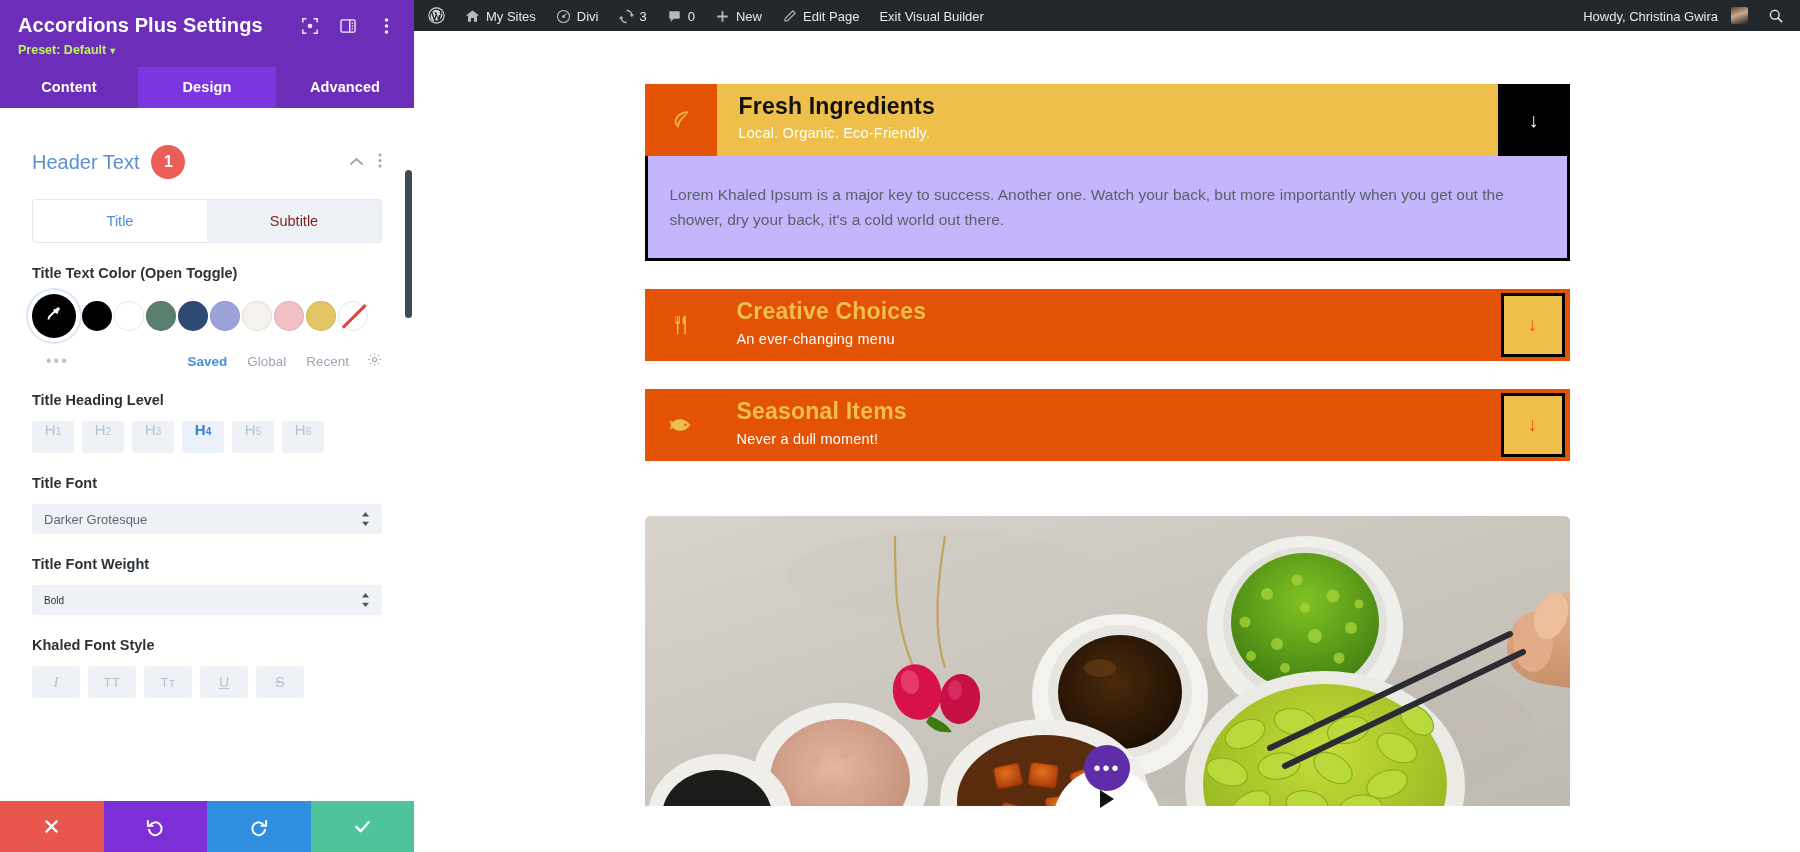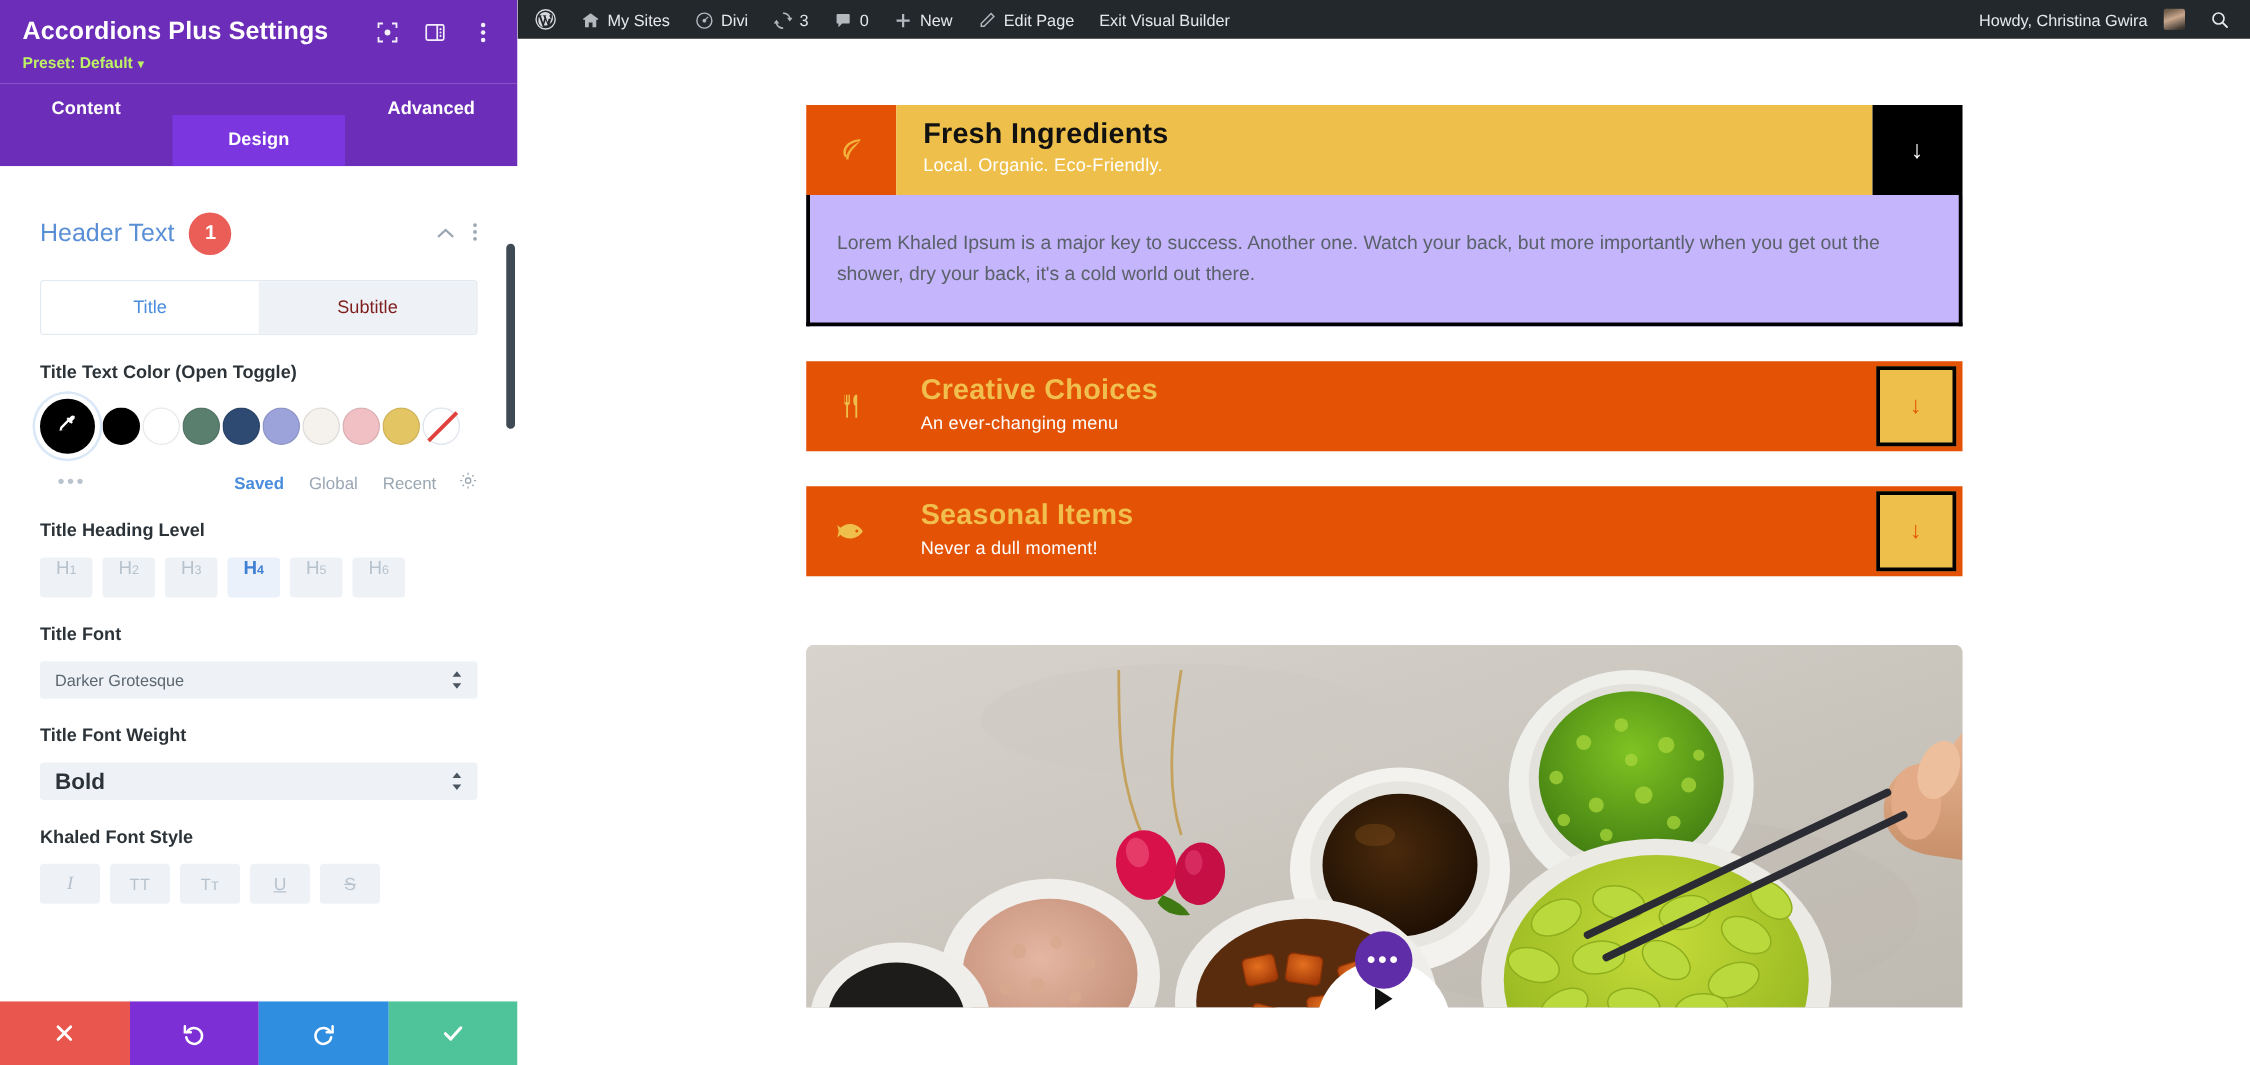--- a/index.html
+++ b/index.html
@@ -43,21 +43,21 @@
   }
   .sp-preset .caret { font-size: 9px; margin-left: 2px; }
 
   .sp-tabs { display: flex; background: #6c2eb9; flex: 0 0 auto; }
   .sp-tab {
     flex: 1 1 0; text-align: center;
     padding: 12px 0 13px 0;
     color: #fff; font-size: 14.5px; font-weight: bold;
     cursor: pointer; letter-spacing: .1px;
   }
-  .sp-tab.active { background: #7b36e0; margin-top: 25px; }
+  .sp-tab.active { background: #7b36e0; }
 
   .sp-body {
     flex: 1 1 auto; position: relative;
     overflow: hidden; background: #fff;
     padding: 15px 0 0 0;
   }
   .sp-scroll { padding: 0 32px 18px 32px; }
 
   .section-head {
     display: flex; align-items: center;
@@ -149,21 +149,21 @@
   .sbtn.tt2 { letter-spacing: .5px; font-size: 13px;}
   .sbtn.ul { text-decoration: underline; }
   .sbtn.st { text-decoration: line-through; }
 
   .select-field {
     background: #eef2f7; border-radius: 3px;
     height: 30px; display: flex; align-items: center;
     padding: 0 12px; position: relative; cursor: pointer;
   }
   .select-value { font-size: 13px; color: #5b666f; flex: 1 1 auto; }
-  .select-value.bold { font-weight: bold; color:#2c3338; font-size: 18px; }
+  .select-value.bold { font-weight: normal; color:#2c3338; font-size: 10px; }
   .select-arrows {
     display:flex; flex-direction: column; gap:2px; color:#4a5560;
     font-size: 8px; line-height: 6px;
   }
 
   .panel-scrollbar {
     position: absolute; right: 2px; top: 62px;
     width: 7px; height: 148px; background: #3f4a55; border-radius: 4px;
     z-index: 5; cursor: pointer;
   }

